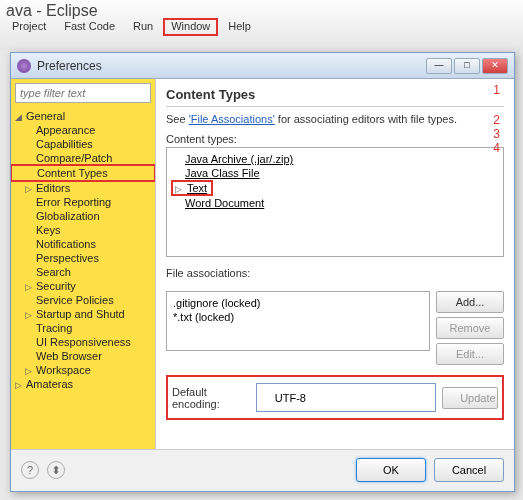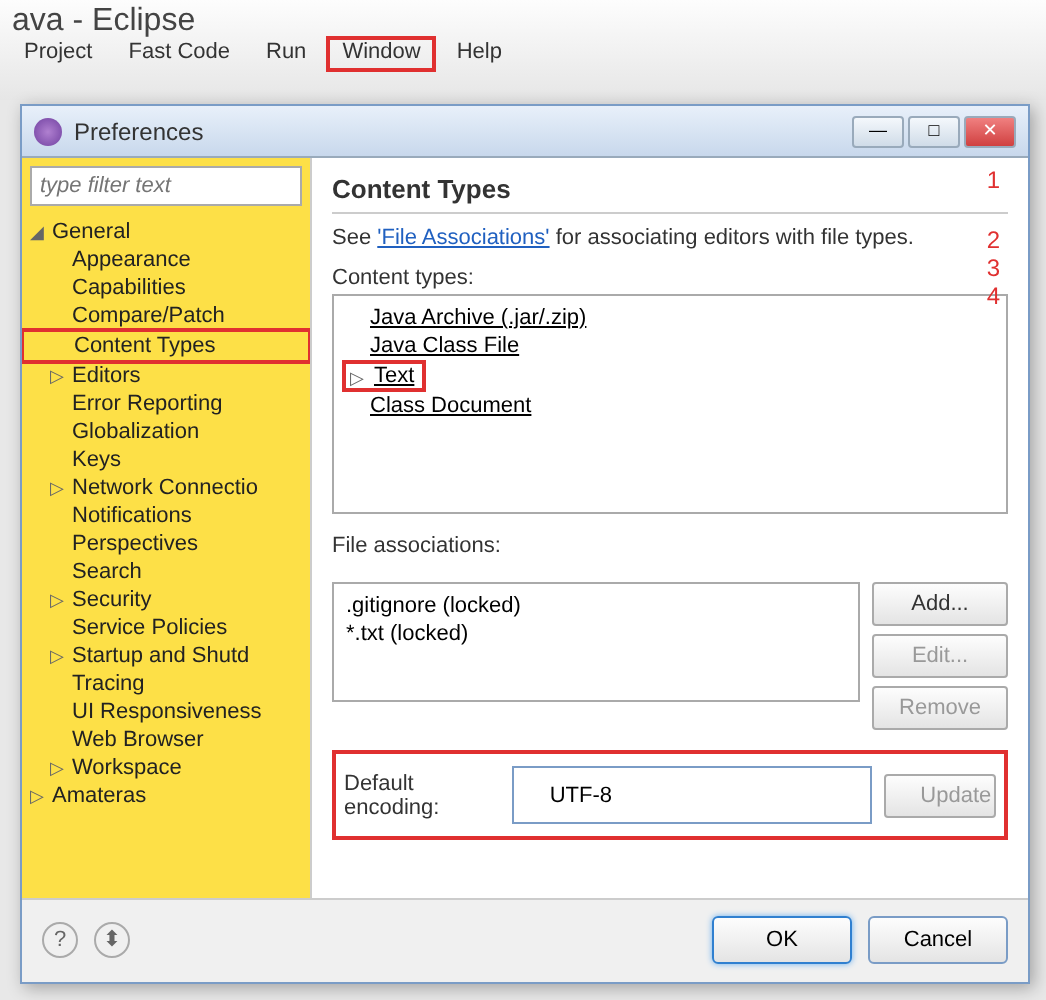--- a/index.html
+++ b/index.html
@@ -111,21 +111,20 @@
         <div class="tree-item root"><span class="caret">◢</span><span>General</span></div>
         <div id="tree-items">
             <div class="tree-item"><span class="caret"></span>Appearance</div>
             <div class="tree-item"><span class="caret"></span>Capabilities</div>
             <div class="tree-item"><span class="caret"></span>Compare/Patch</div>
             <div class="tree-item hl"><span class="caret"></span>Content Types</div>
             <div class="tree-item"><span class="caret">▷</span>Editors</div>
             <div class="tree-item"><span class="caret"></span>Error Reporting</div>
             <div class="tree-item"><span class="caret"></span>Globalization</div>
             <div class="tree-item"><span class="caret"></span>Keys</div>
-            <div class="tree-item"><span class="caret">▷</span>Network Connectio</div>
             <div class="tree-item"><span class="caret"></span>Notifications</div>
             <div class="tree-item"><span class="caret"></span>Perspectives</div>
             <div class="tree-item"><span class="caret"></span>Search</div>
             <div class="tree-item"><span class="caret">▷</span>Security</div>
             <div class="tree-item"><span class="caret"></span>Service Policies</div>
             <div class="tree-item"><span class="caret">▷</span>Startup and Shutd</div>
             <div class="tree-item"><span class="caret"></span>Tracing</div>
             <div class="tree-item"><span class="caret"></span>UI Responsiveness</div>
             <div class="tree-item"><span class="caret"></span>Web Browser</div>
             <div class="tree-item"><span class="caret">▷</span>Workspace</div>
@@ -133,32 +132,32 @@
         <div class="tree-item root"><span class="caret">▷</span><span>Amateras</span></div>
       </div>
     </div>
     <div class="right-pane">
       <div class="rp-title">Content Types</div>
       <div class="rp-hr"></div>
       <div class="rp-desc">
         <span>See </span><a href="#">'File Associations'</a><span> for associating editors with file types.</span>
       </div>
       <div class="section-label">Content types:</div>
-      <div class="content-types-box" id="ct-box"><div class="ct-item">Java Archive (.jar/.zip)</div><div class="ct-item">Java Class File</div><div class="ct-item hl"><span class="caret">▷</span>Text</div><div class="ct-item">Class Document</div></div>
+      <div class="content-types-box" id="ct-box"><div class="ct-item">Java Archive (.jar/.zip)</div><div class="ct-item">Java Class File</div><div class="ct-item hl"><span class="caret">▷</span>Text</div><div class="ct-item">Word Document</div></div>
 
       <div class="section-label" style="margin-top:10px">File associations:</div>
       <div class="file-assoc-row">
         <div class="file-assoc-box" id="fa-box">
             <div class="fa-item">.gitignore (locked)</div>
             <div class="fa-item">*.txt (locked)</div>
           </div>
         <div class="fa-buttons">
           <button>Add...</button>
+          <button disabled="">Remove</button>
           <button disabled="">Edit...</button>
-          <button disabled="">Remove</button>
         </div>
       </div>
 
       <div class="encoding-row">
         <label>Default encoding:</label>
         <input type="text" value="UTF-8" style="">
         <button disabled="">Update</button>
       </div>
 
       <div class="annot" style="top:4px;right:14px">1</div>

